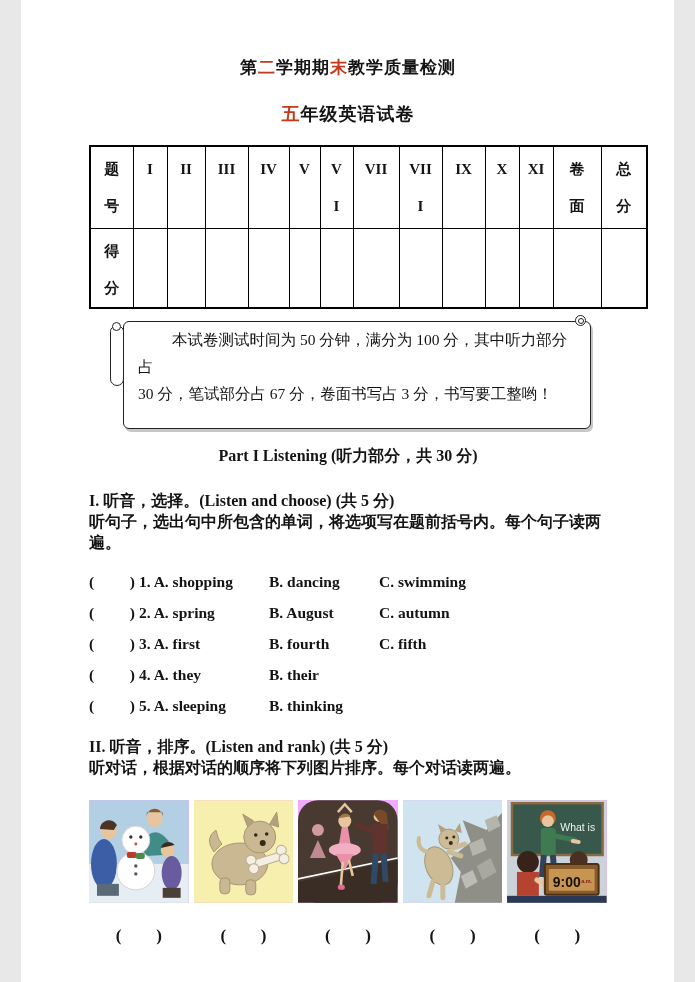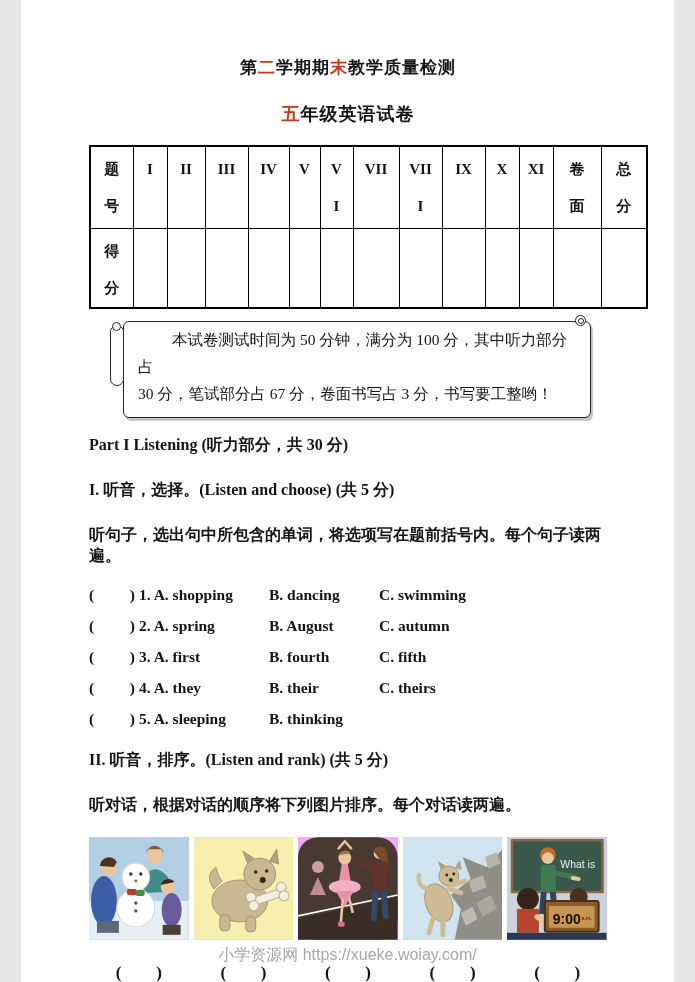--- a/index.html
+++ b/index.html
@@ -20,43 +20,43 @@
     font-weight:bold; font-size:15px; line-height:37px; padding:4px 1px 0;
     white-space:pre-line;
   }
   table.score tr.r1 td { height:82px; }
   table.score tr.r2 td { height:80px; }
 
   .banner-wrap { position:relative; margin:12px 16px 0 34px; }
   .banner {
     position:relative; border:1.6px solid #222; border-radius:6px; background:#fff;
     box-shadow:2px 3px 0 rgba(0,0,0,.22);
-    padding:4px 12px 10px 14px; font-size:15.5px; line-height:27px;
+    padding:4px 12px 21px 14px; font-size:15.5px; line-height:27px;
     text-indent:2.2em; white-space:pre-line;
   }
   .banner-roll {
     position:absolute; left:-13px; top:5px; width:14px; height:60px;
     border:1.6px solid #222; border-radius:6px 6px 8px 8px; background:#fff; z-index:2;
   }
   .banner-roll::before {
     content:""; position:absolute; left:1px; top:-5px; width:7px; height:7px;
     border:1.5px solid #222; border-radius:50%; background:#fff;
   }
   .banner-curl {
     position:absolute; right:5px; top:-6px; width:11px; height:11px;
     border:1.5px solid #222; border-radius:50%; background:#fff; z-index:2;
   }
   .banner-curl::after {
     content:""; position:absolute; left:2px; top:2px; width:4px; height:4px;
     border:1px solid #222; border-radius:50%;
   }
 
-  .part-heading { margin-top:17px; text-align:left; font-size:16px; font-weight:bold; }
+  .part-heading { margin-top:17px; text-align:center; font-size:16px; font-weight:bold; }
   .sec-title { margin-top:24px; font-size:16px; font-weight:bold; }
-  .sec-instr { margin-top:24px; font-size:16px; font-weight:bold; }
+  .sec-instr { margin-top:0; font-size:16px; font-weight:bold; }
 
   .qlist { margin-top:19px; }
   .qrow {
     display:grid; grid-template-columns:50px 130px 110px auto;
     align-items:baseline; height:31px; font-weight:bold; font-size:15.5px;
   }
   .qparen { display:inline-flex; justify-content:space-between; width:46px; }
 
   .pics { display:flex; gap:5px; margin-top:21px; }
   .pic { width:100px; height:103px; background:#f0abfc; }
@@ -184,21 +184,20 @@
         <span>B. fourth</span>
         <span>C. fifth</span>
       </div>
       <div class="qrow">
         <span class="qparen">
             <span>(</span>
             <span>)</span>
           </span>
         <span><span>4.</span> <span>A. they</span></span>
         <span>B. their</span>
-        <span>C. theirs</span>
       </div>
       <div class="qrow">
         <span class="qparen">
             <span>(</span>
             <span>)</span>
           </span>
         <span><span>5.</span> <span>A. sleeping</span></span>
         <span>B. thinking</span>
       </div>
     </div>
@@ -357,14 +356,13 @@
       <div class="pcell">
           <span class="pp">
             <span>(</span>
             <span>)</span>
           </span>
         </div>
     </div>
 
   </div>
 
-  <div class="footer">小学资源网 https://xueke.woiay.com/</div>
 </div>
 
 </body></html>

